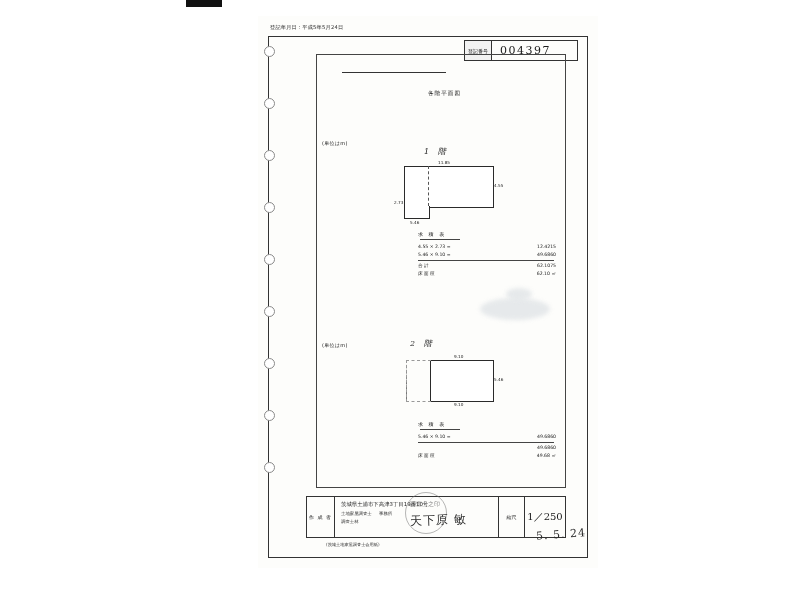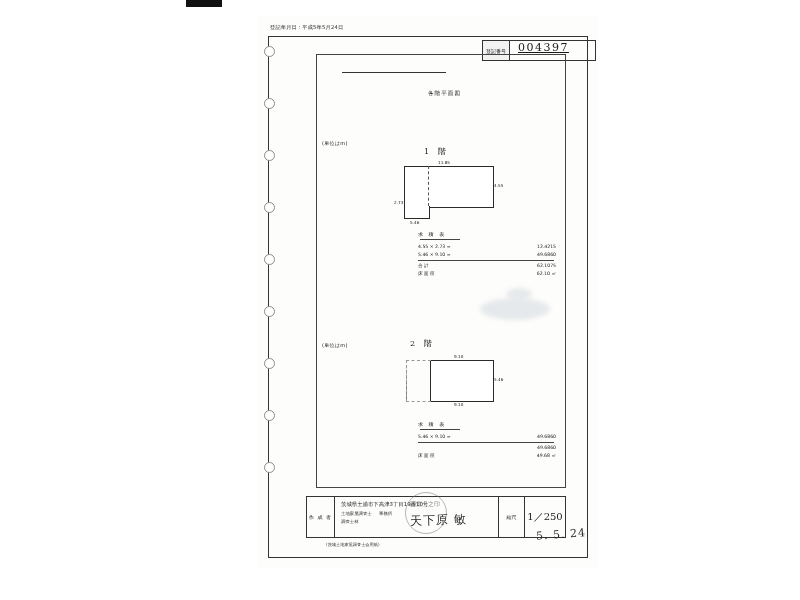--- a/index.html
+++ b/index.html
@@ -21,29 +21,29 @@
 
   
   .holes{position:absolute;left:0px;top:30px;width:22px;height:470px;}
   .hole{position:absolute;left:6px;width:9px;height:9px;border:1px solid #8a8a8a;border-radius:50%;background:#fff;}
 
   
   .title{position:absolute;left:86px;top:38px;font-size:12.5px;letter-spacing:5px;font-family:"DejaVu Serif","Liberation Serif",serif;color:#1c1c1c;}
   .title-underline{position:absolute;left:84px;top:56px;width:104px;height:1px;background:#333;}
 
   
-  .regno{position:absolute;left:224px;top:24px;width:112px;height:19px;border:1px solid #333;display:flex;text-decoration:underline;}
+  .regno{position:absolute;left:206px;top:24px;width:112px;height:19px;border:1px solid #333;display:flex;align-items:center;}
   .regno .lbl{font-size:5px;padding:0 3px;border-right:1px solid #333;height:100%;display:flex;align-items:center;background:#f2f2f2;white-space:nowrap;}
   .regno .val{font-size:11px;padding-left:8px;letter-spacing:1.5px;font-family:"DejaVu Serif","Liberation Serif",serif;}
 
   .subtitle{position:absolute;left:170px;top:74px;font-size:5.6px;letter-spacing:1px;}
 
   .unitnote{position:absolute;font-size:5px;letter-spacing:.3px;white-space:nowrap;}
 
-  .floorlabel{position:absolute;font-size:8px;letter-spacing:3px;font-family:"DejaVu Serif","Liberation Serif",serif;}
+  .floorlabel{position:absolute;font-size:8px;letter-spacing:3px;font-family:"DejaVu Serif","Liberation Serif",serif;font-style:italic;}
 
   
   .plan{position:absolute;border:1px solid #2a2a2a;background:#fff;}
   .dim{position:absolute;font-size:4.2px;color:#222;white-space:nowrap;}
   .notch{position:absolute;border:1px solid #2a2a2a;border-top:none;background:#fff;}
   .dashed{position:absolute;border-left:1px dashed #555;}
 
   
   .calcbox{position:absolute;font-size:4.6px;line-height:8px;white-space:nowrap;}
   .calc-title{letter-spacing:2px;font-size:5px;}

